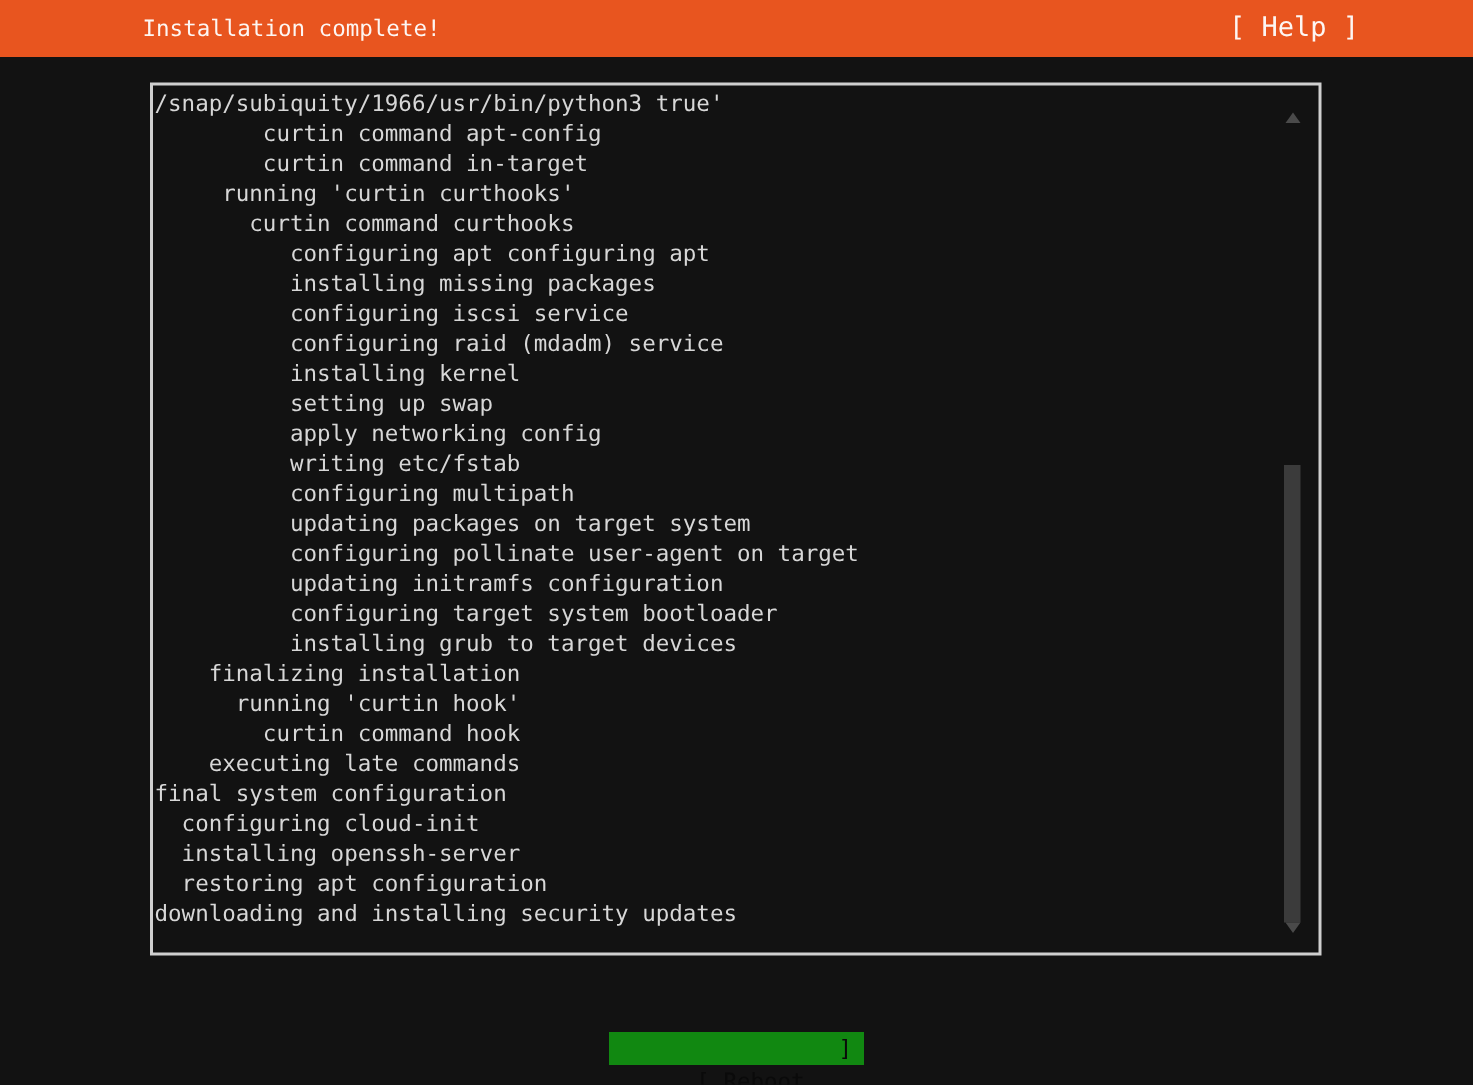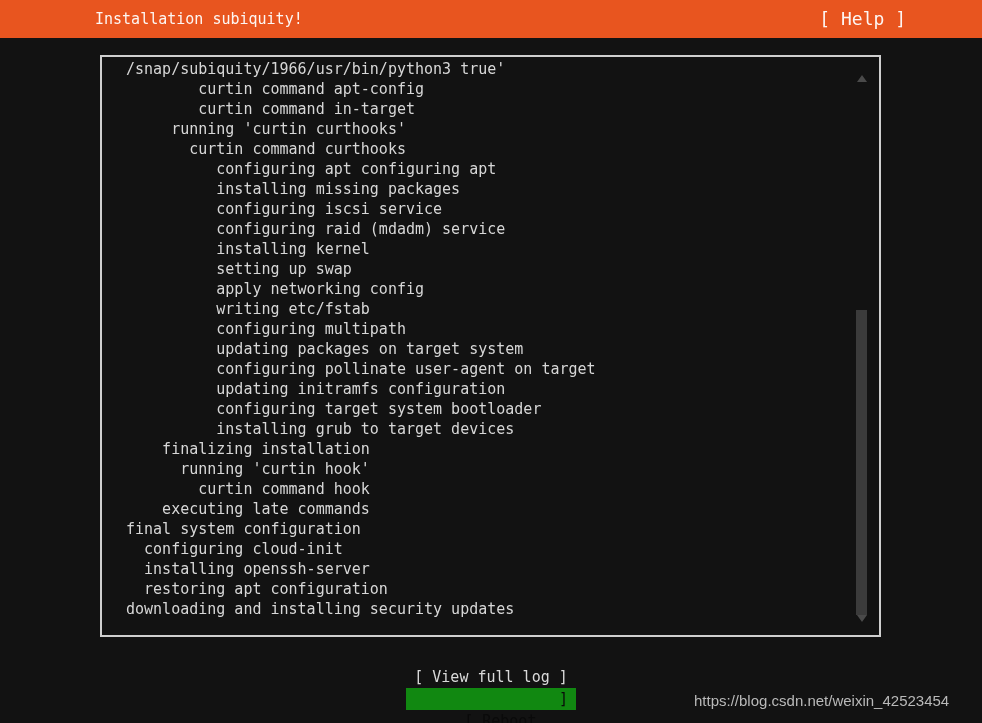--- a/index.html
+++ b/index.html
@@ -87,21 +87,20 @@
     position: absolute;
     left: 103px;
     top: 59px;
     width: 758px;
     height: 575px;
     overflow: hidden;
     font-size: 15px;
     line-height: 20px;
     color: #d8d8d8;
     white-space: pre;
-    padding-left: 23px;
   }
   .loglines .ln {
     white-space: pre;
     height: 20px;
     font-size: 15px;
     line-height: 20px;
     color: #d7d7d7;
   }
 
   
@@ -191,41 +190,39 @@
     color: #b9b9b9;
     white-space: pre;
   }
 </style>
 </head>
 <body style="background: rgb(18, 18, 18);">
 
 <div id="screen" style="background: rgb(18, 18, 18);">
 
   <div class="header" style="background: rgb(232, 85, 31);">
-    <div class="header-title">Installation subiquity!</div>
+    <div class="header-title">Installation complete!</div>
     <div class="header-help">[ Help ]</div>
   </div>
 
   <div class="logframe-title">
     <span>Finished install!</span>
   </div>
 
   <div class="logframe" style="border-color: rgb(207, 207, 207);">
 
     <div class="scrollbar">
       <div class="sb-arrow sb-up"></div>
       <div class="sb-thumb" style="background: rgb(59, 59, 59);"></div>
       <div class="sb-arrow sb-down"></div>
     </div>
   </div>
 
   <div class="loglines" id="loglines" style="color: rgb(215, 215, 215);"><div class="ln">/snap/subiquity/1966/usr/bin/python3 true'</div><div class="ln">        curtin command apt-config</div><div class="ln">        curtin command in-target</div><div class="ln">     running 'curtin curthooks'</div><div class="ln">       curtin command curthooks</div><div class="ln">          configuring apt configuring apt</div><div class="ln">          installing missing packages</div><div class="ln">          configuring iscsi service</div><div class="ln">          configuring raid (mdadm) service</div><div class="ln">          installing kernel</div><div class="ln">          setting up swap</div><div class="ln">          apply networking config</div><div class="ln">          writing etc/fstab</div><div class="ln">          configuring multipath</div><div class="ln">          updating packages on target system</div><div class="ln">          configuring pollinate user-agent on target</div><div class="ln">          updating initramfs configuration</div><div class="ln">          configuring target system bootloader</div><div class="ln">          installing grub to target devices</div><div class="ln">    finalizing installation</div><div class="ln">      running 'curtin hook'</div><div class="ln">        curtin command hook</div><div class="ln">    executing late commands</div><div class="ln">final system configuration</div><div class="ln">  configuring cloud-init</div><div class="ln">  installing openssh-server</div><div class="ln">  restoring apt configuration</div><div class="ln">downloading and installing security updates</div></div>
 
   <div class="buttons">
-    <div class="btn btn-viewlog">[ View full log ]</div>
     <div class="btn btn-reboot" style="background: rgb(17, 136, 17); color: rgb(10, 10, 10);">
       <span>[ </span><span class="accel">R</span><span>eboot</span><span class="bracket-r">]</span>
     </div>
   </div>
 
-  <div class="watermark">https://blog.csdn.net/weixin_42523454</div>
 
 </div>
 
 </body></html>

